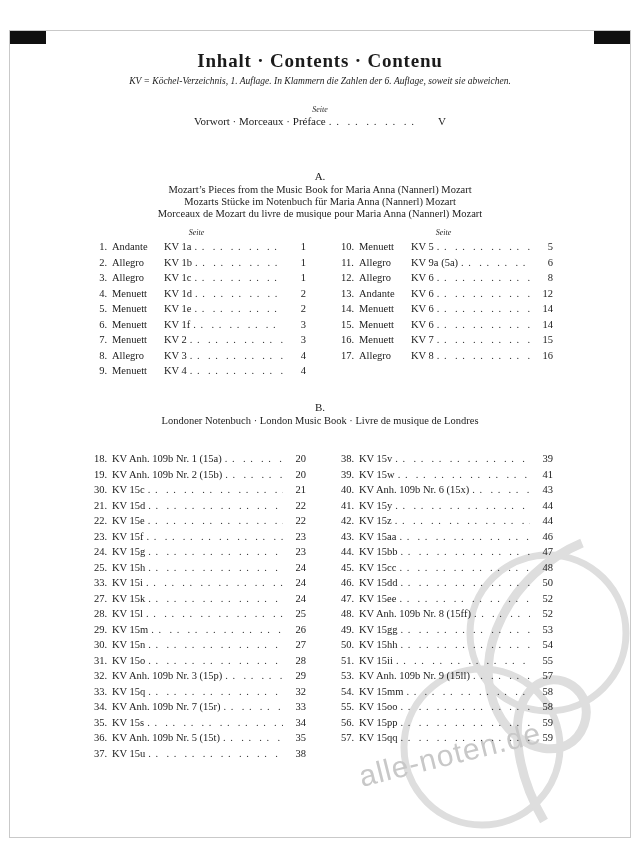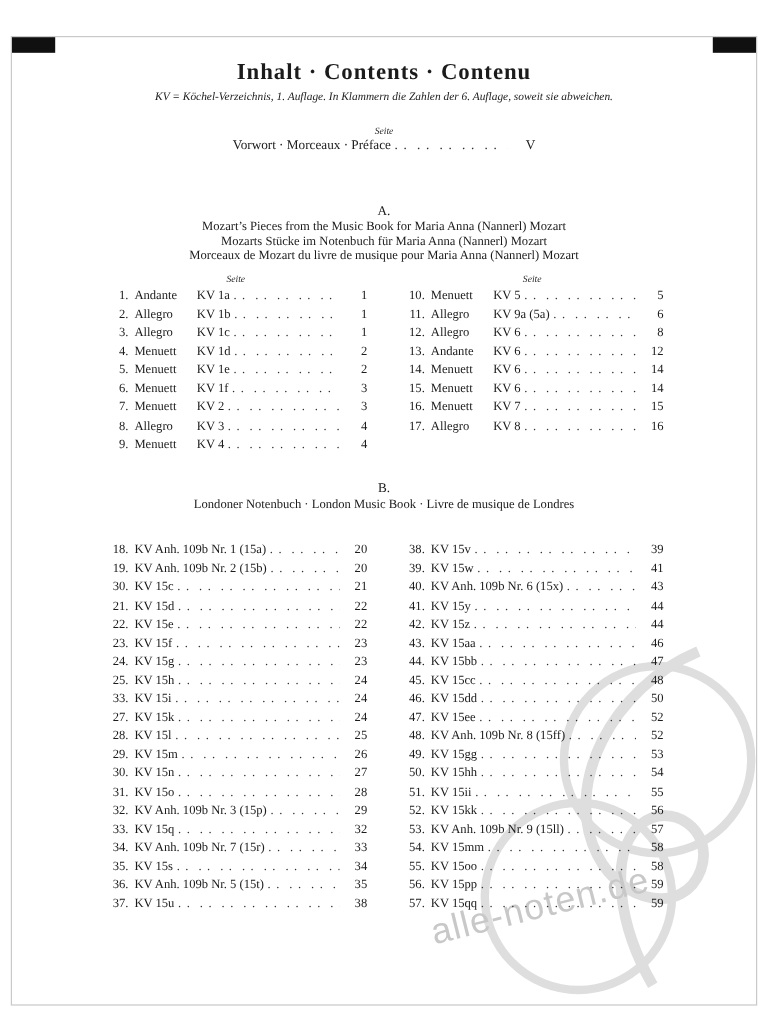--- a/index.html
+++ b/index.html
@@ -457,26 +457,20 @@
               <span class="dots"></span>
               <span class="pg">54</span>
             </div>
             <div class="toc-row">
               <span class="num">51.</span>
               <span class="lbl">KV 15ii</span>
               <span class="dots"></span>
               <span class="pg">55</span>
             </div>
             <div class="toc-row">
-              <span class="num">52.</span>
-              <span class="lbl">KV 15kk</span>
-              <span class="dots"></span>
-              <span class="pg">56</span>
-            </div>
-            <div class="toc-row">
               <span class="num">53.</span>
               <span class="lbl">KV Anh. 109b Nr. 9 (15ll)</span>
               <span class="dots"></span>
               <span class="pg">57</span>
             </div>
             <div class="toc-row">
               <span class="num">54.</span>
               <span class="lbl">KV 15mm</span>
               <span class="dots"></span>
               <span class="pg">58</span>

